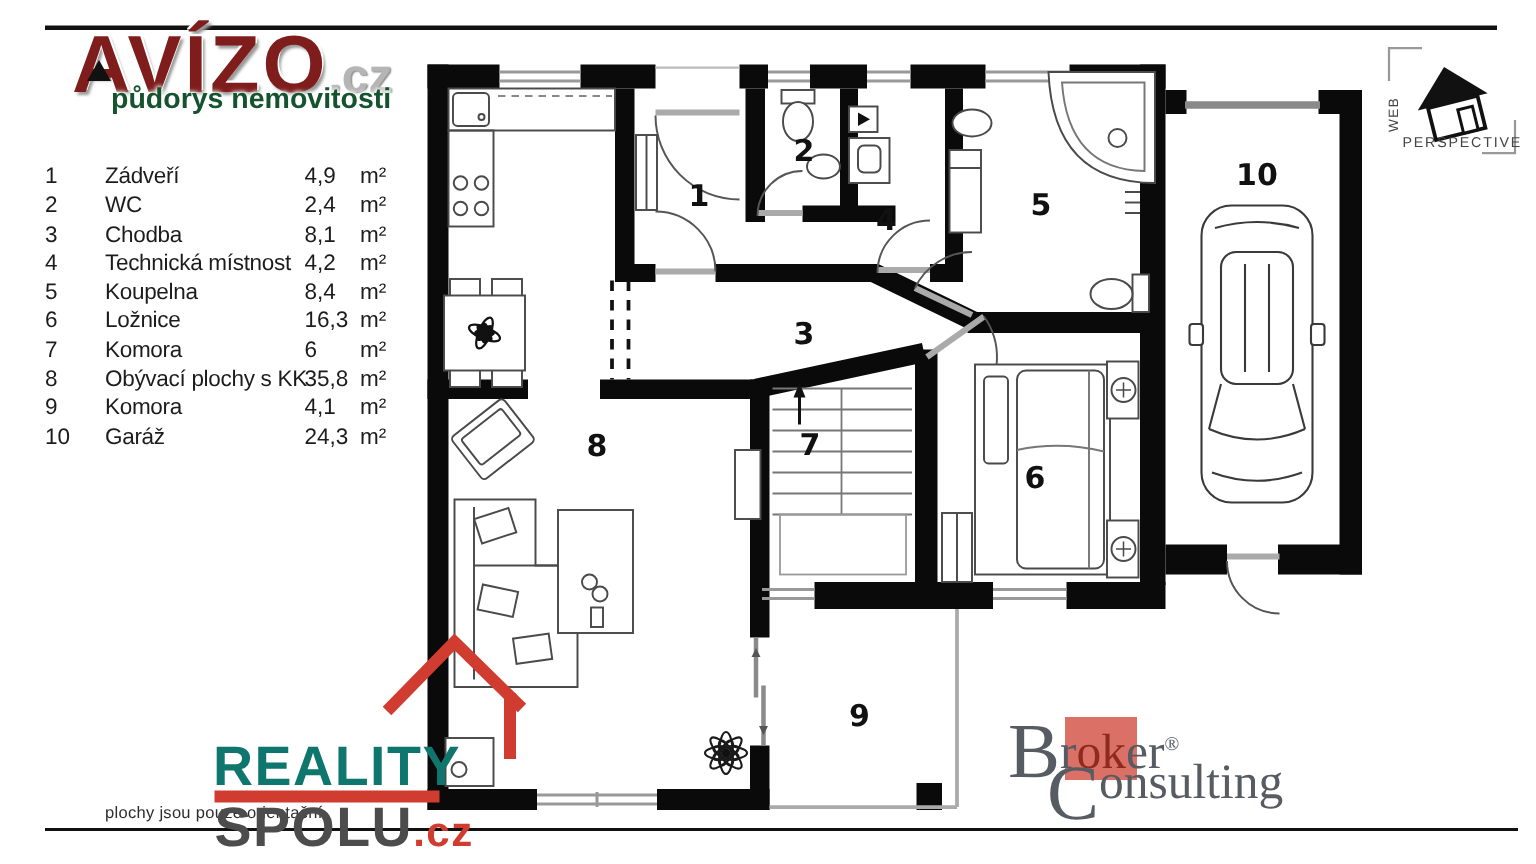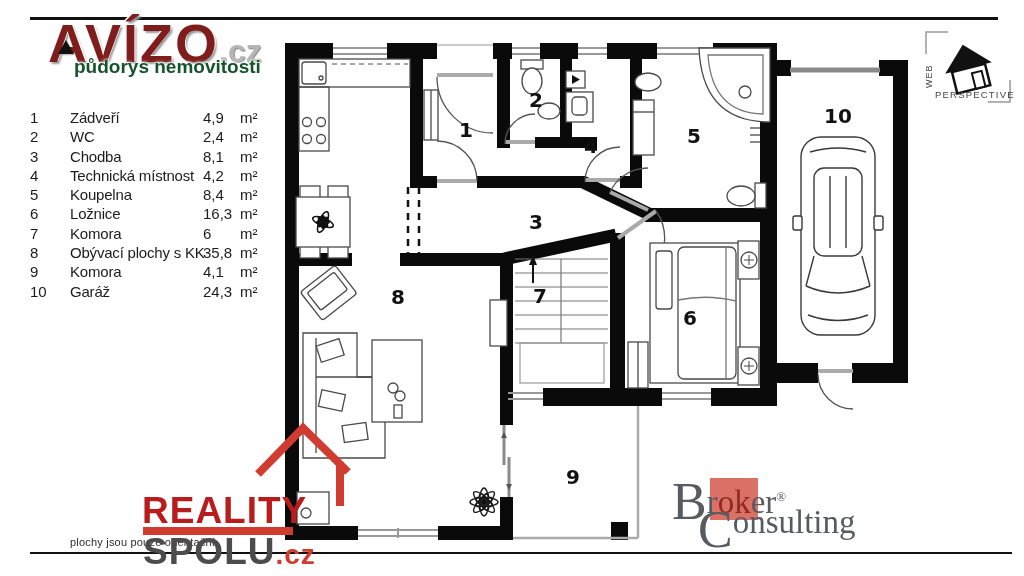--- a/index.html
+++ b/index.html
@@ -21,21 +21,21 @@
   #avizo .tri{position:absolute;left:10px;top:24px;width:0;height:0;
     border-left:8px solid transparent;border-right:8px solid transparent;border-bottom:14px solid #111;}
 
   
   #legend{left:30px;top:109px;width:250px;color:#1c1c1c;font-size:15px;}
   .lrow{display:grid;grid-template-columns:40px 133px 37px 30px;height:19.3px;align-items:baseline;}
   .lrow .nm{white-space:nowrap;letter-spacing:-0.2px;}
 
   
   #note{left:30px;top:536px;font-size:11px;color:#2c2c2c;letter-spacing:0.2px;margin-left:40px;}
-  #rs-word1{left:142px;top:492px;font-size:37px;font-weight:800;color:#b91c1c;letter-spacing:1px;line-height:1;}
+  #rs-word1{left:142px;top:492px;font-size:37px;font-weight:800;color:#0f766e;letter-spacing:1px;line-height:1;}
   #rs-bar{left:143px;top:527px;width:150px;height:8px;background:#d13c31;}
   #rs-word2{left:143px;top:533px;font-size:37px;font-weight:800;color:#4c4c4c;letter-spacing:1px;line-height:1;}
   #rs-tld{font-size:28px;font-weight:800;color:#d13c31;}
 
   
   #bc{left:672px;top:476px;width:230px;height:80px;color:#575c63;
       font-family:"Liberation Serif","DejaVu Serif",serif;}
   #bc .sq{position:absolute;left:38px;top:2px;width:48px;height:42px;background:#db7066;}
   #bc .l1{position:absolute;left:0;top:0;font-size:33px;white-space:nowrap;}
   #bc .l1 .cap{font-size:52px;line-height:1;vertical-align:-6px;}

